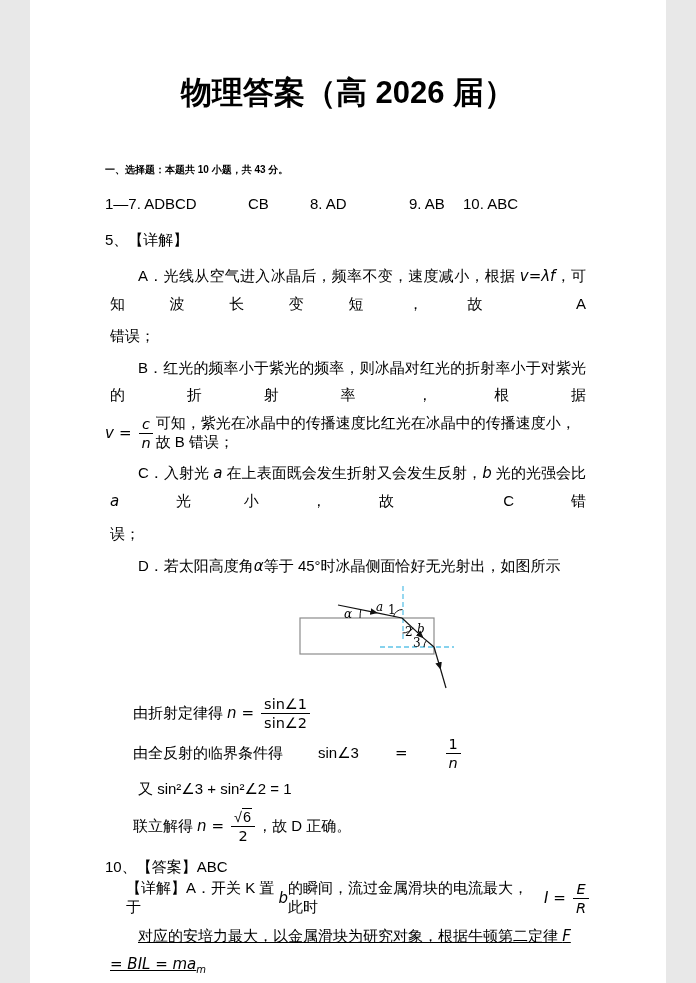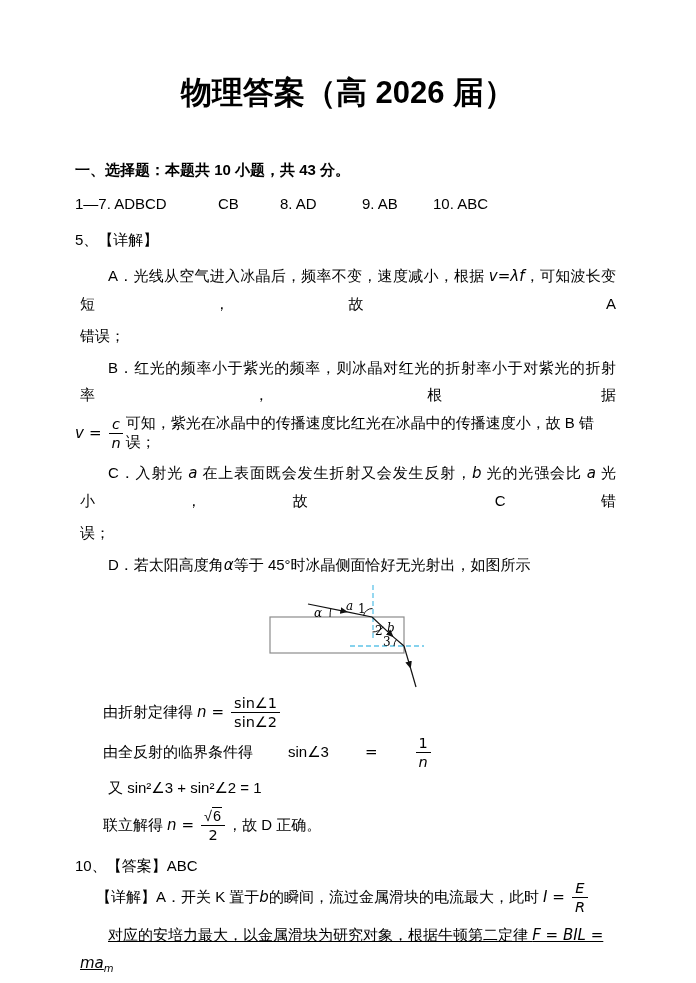--- a/index.html
+++ b/index.html
@@ -1,41 +1,41 @@
 <!DOCTYPE html>
 <html><head>
 <meta charset="utf-8">
 <style>
   html,body { margin:0; padding:0; background:#e8e8e8; }
   .page {
     position:relative;
-    width:696px; height:983px;
+    width:636px; height:983px;
     margin:0 auto;
     background:#ffffff;
     color:#000000;
     font-family:"Liberation Sans","DejaVu Sans",sans-serif;
     font-size:15px;
     overflow:hidden;
   }
   .content { padding:0 75px; }
 
   .title {
     margin:0; padding-top:72px;
     text-align:center;
     font-size:31px; line-height:42px;
     font-weight:700; color:#000;
   }
-  .heading { margin-top:46px; font-weight:700; font-size:15px; line-height:20px; }
+  .heading { margin-top:46px; font-weight:700; font-size:10px; line-height:20px; }
 
   .answers { position:relative; margin-top:15px; height:19px; }
   .answers .ans { position:absolute; top:0; white-space:nowrap; }
   .answers .ans:nth-child(1){ left:0; }
   .answers .ans:nth-child(2){ left:143px; }
   .answers .ans:nth-child(3){ left:205px; }
-  .answers .ans:nth-child(4){ left:287px; }
+  .answers .ans:nth-child(4){ left:304px; }
   .answers .ans:nth-child(5){ left:358px; }
 
   .q-label { margin-top:16px; line-height:20px; }
 
   .line { margin:5px; line-height:27px; }
   .jline { text-align:justify; text-align-last:justify; }
   .indent { text-indent:28px; }
   .mt12 { margin-top:12px; }
   .mt6  { margin-top:6px; }
   .mt4  { margin-top:4px; }

